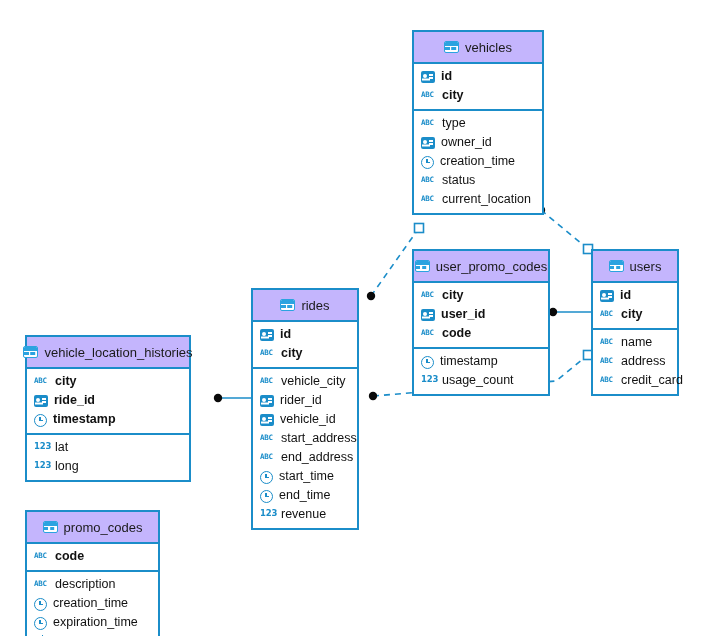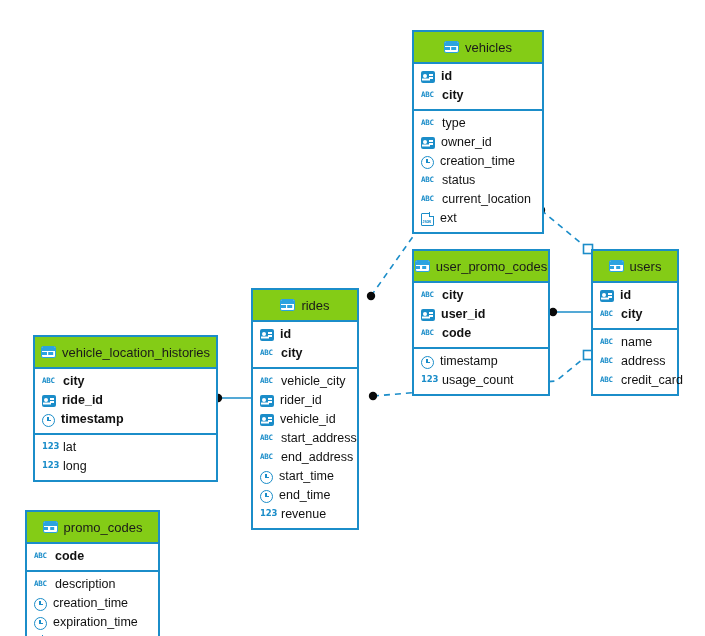--- a/index.html
+++ b/index.html
@@ -15,21 +15,21 @@
 
   .table {
     position:absolute;
     border:2px solid #1b8dc9;
     background:#ffffff;
   }
   .thead {
     display:flex; align-items:center; justify-content:center;
     gap:6px;
     height:24px;
-    background:#84cc16;
+    background:#c4b5fd;
     border-bottom:2px solid #1b8dc9;
     padding:15px 8px;
   }
   .tname {
     font-size:13px; color:#1a1a1a; line-height:1; white-space:nowrap;
   }
   .section { padding:3px 17px 4px 0; }
   .section.keys { border-bottom:2px solid #1b8dc9; }
   .row {
     display:flex; align-items:center; gap:6px;
@@ -171,24 +171,20 @@
           <span class="fname">creation_time</span>
         </div>
         <div class="row">
           <span class="ico abc-icon"></span>
           <span class="fname">status</span>
         </div>
         <div class="row">
           <span class="ico abc-icon"></span>
           <span class="fname">current_location</span>
         </div>
-        <div class="row">
-          <span class="ico json-icon"></span>
-          <span class="fname">ext</span>
-        </div>
       </div>
     </div>
     <div class="table" style="left: 412px; top: 249px; width: 138px; text-align: center;">
       <div class="thead">
         <span class="ico table-icon"></span>
         <span class="tname">user_promo_codes</span>
       </div>
       <div class="section keys">
         <div class="row pk">
           <span class="ico abc-icon"></span>
@@ -287,21 +283,21 @@
         <div class="row">
           <span class="ico clock-icon"></span>
           <span class="fname">end_time</span>
         </div>
         <div class="row">
           <span class="ico num-icon"></span>
           <span class="fname">revenue</span>
         </div>
       </div>
     </div>
-    <div class="table" style="left: 33px; top: 335px; width: 185px;">
+    <div class="table" style="left: 25px; top: 335px; width: 166px;">
       <div class="thead">
         <span class="ico table-icon"></span>
         <span class="tname">vehicle_location_histories</span>
       </div>
       <div class="section keys">
         <div class="row pk">
           <span class="ico abc-icon"></span>
           <span class="fname">city</span>
         </div>
         <div class="row pk">

